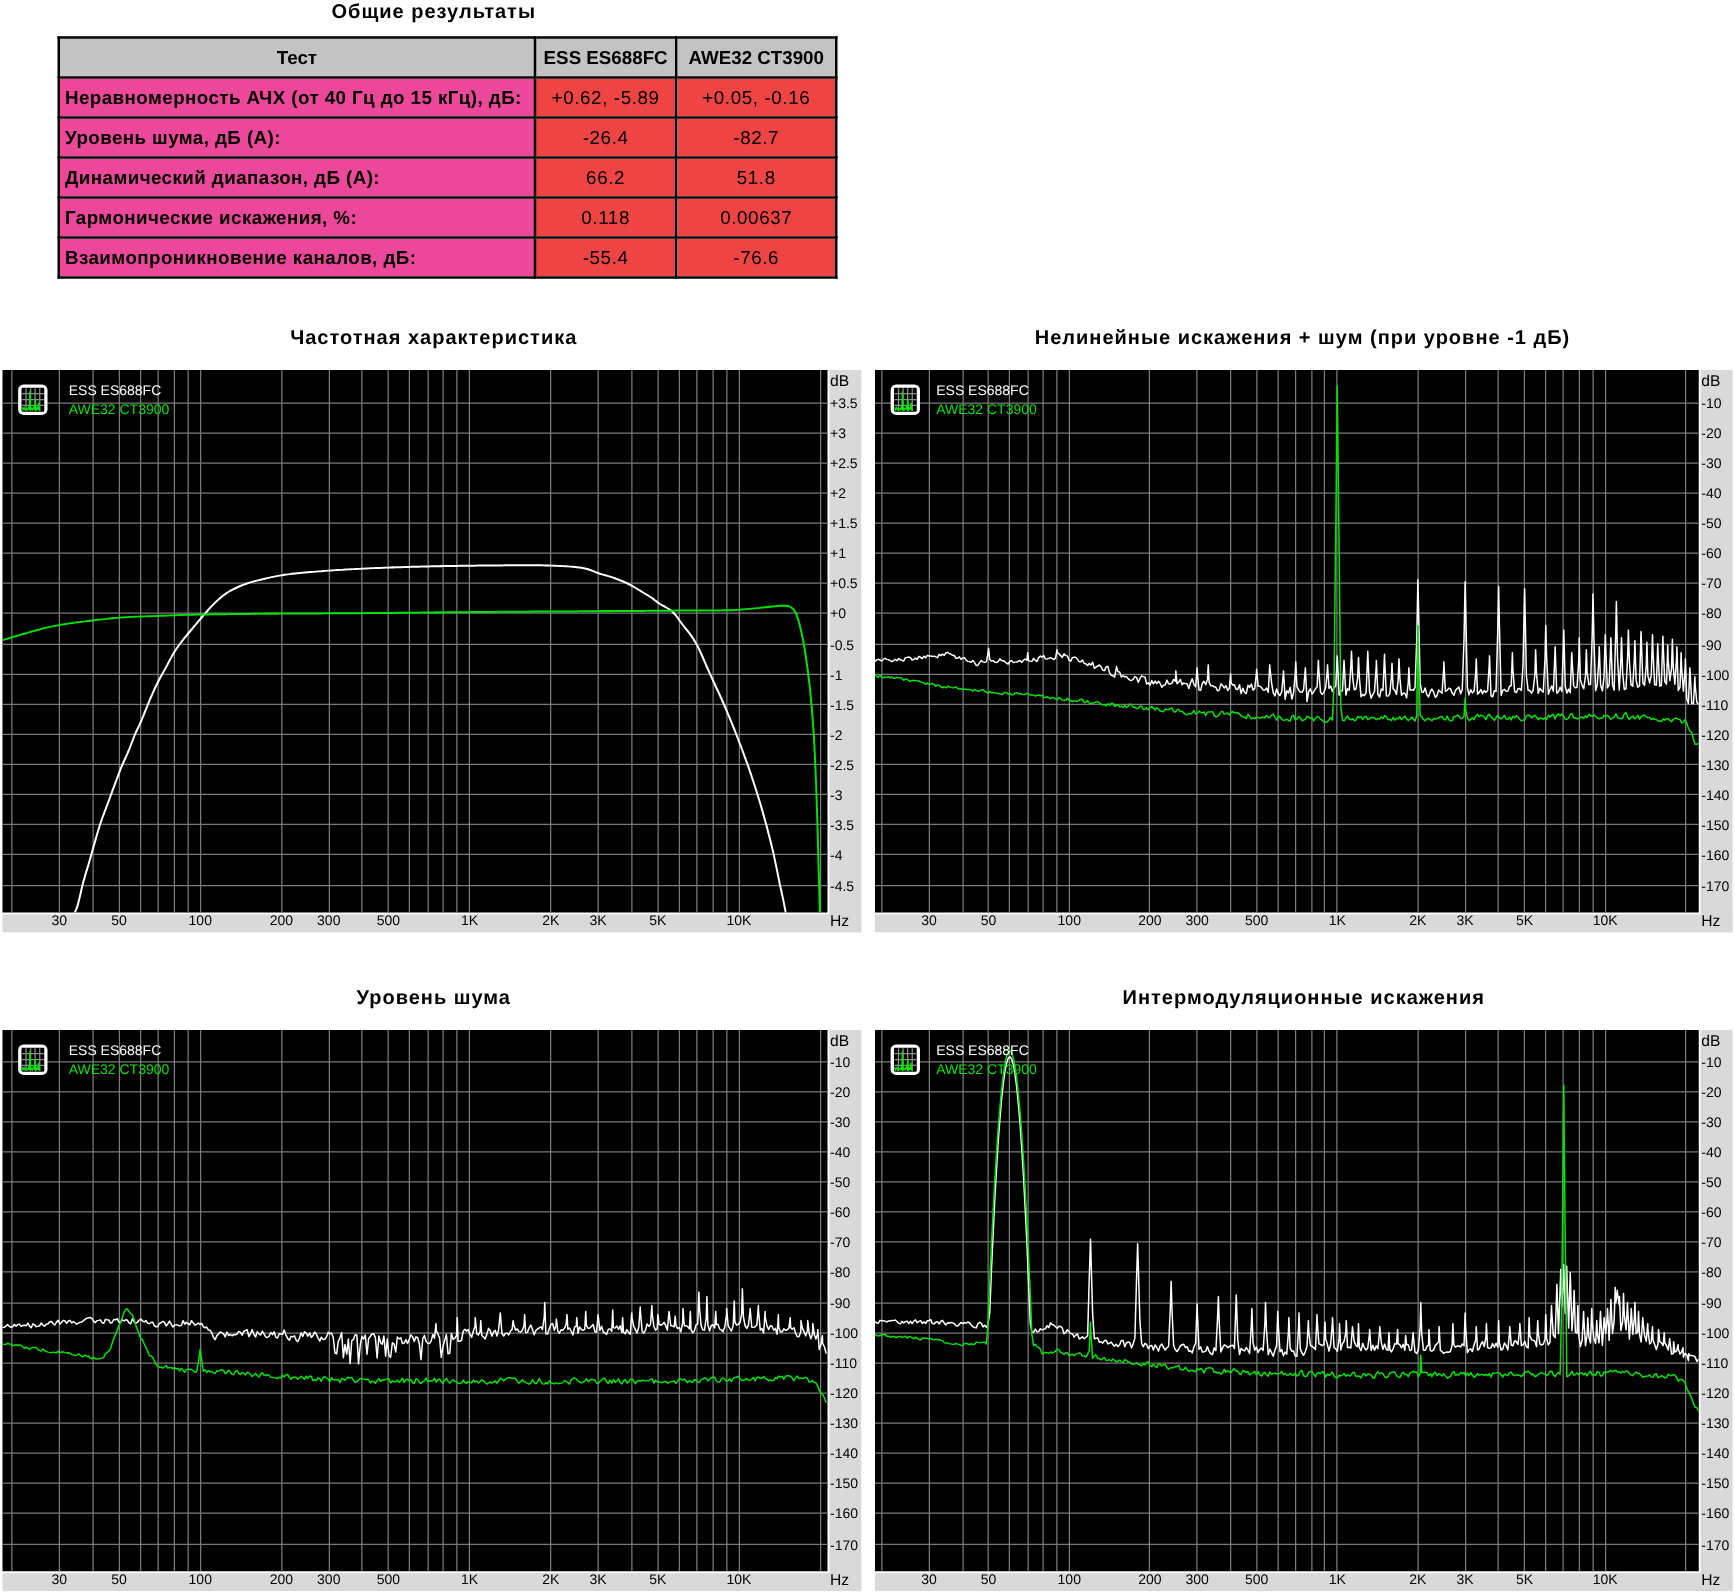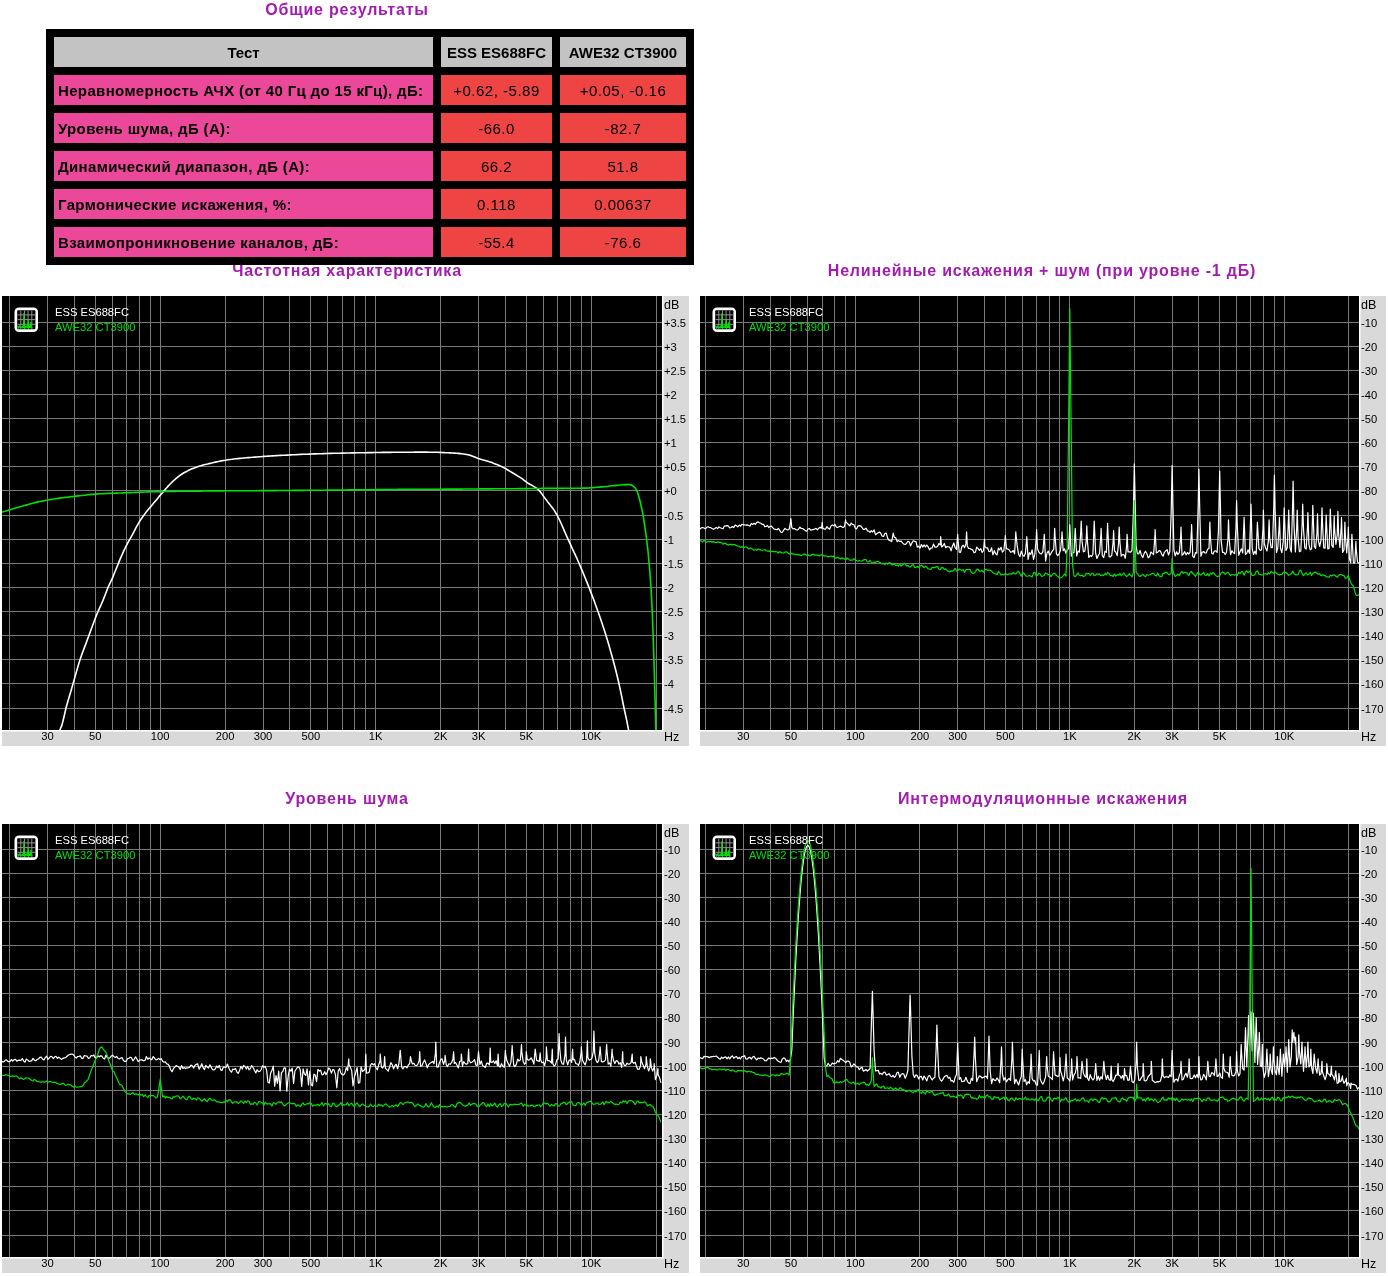--- a/index.html
+++ b/index.html
@@ -1,18 +1,18 @@
 <!DOCTYPE html>
 <html><head><meta charset="utf-8"><style>
 html,body{margin:0;padding:0;background:#fff;width:1388px;height:1276px;position:relative;
 font-family:"Liberation Sans",sans-serif;filter:opacity(0.999);}
-.title{position:absolute;font-weight:bold;font-size:16px;letter-spacing:0.8px;color:#a21caf;transform:translateX(-50%);white-space:nowrap;}
+.title{position:absolute;font-weight:bold;font-size:16px;letter-spacing:0.8px;color:#000000;transform:translateX(-50%);white-space:nowrap;}
 #restab{position:absolute;left:46px;top:29px;border-collapse:collapse;table-layout:fixed;
 font-size:15px;color:#000;}
-#restab th,#restab td{border:8px solid #000000;height:22px;padding:4px;overflow:hidden;white-space:nowrap;}
+#restab th,#restab td{border:2px solid #000000;height:22px;padding:4px;overflow:hidden;white-space:nowrap;}
 #restab th{background:#c3c3c3;font-weight:bold;text-align:center;}
 #restab td.lab{background:#ec4899;font-weight:bold;text-align:left;padding-left:4px;letter-spacing:0.35px;}
 #restab td.val{background:#ef4444;font-weight:normal;text-align:center;letter-spacing:0.5px;}
 #restab .c0{width:371px;} #restab .c1{width:103px;} #restab .c2{width:118px;}
 svg text{font-family:"Liberation Sans",sans-serif;}
 .ax{font-size:11.2px;fill:#000;}
 .axb{font-size:12.5px;fill:#000;}
 .lg{font-size:11.2px;}
 </style></head>
 <body>
@@ -28,21 +28,21 @@
         <th class="c1">ESS ES688FC</th>
         <th class="c2">AWE32 CT3900</th>
       </tr>
       <tr>
         <td class="lab">Неравномерность АЧХ (от 40 Гц до 15 кГц), дБ:</td>
         <td class="val">+0.62, -5.89</td>
         <td class="val">+0.05, -0.16</td>
       </tr>
       <tr>
         <td class="lab">Уровень шума, дБ (А):</td>
-        <td class="val">-66.0</td>
+        <td class="val">-26.4</td>
         <td class="val">-82.7</td>
       </tr>
       <tr>
         <td class="lab">Динамический диапазон, дБ (А):</td>
         <td class="val">66.2</td>
         <td class="val">51.8</td>
       </tr>
       <tr>
         <td class="lab">Гармонические искажения, %:</td>
         <td class="val">0.118</td>

